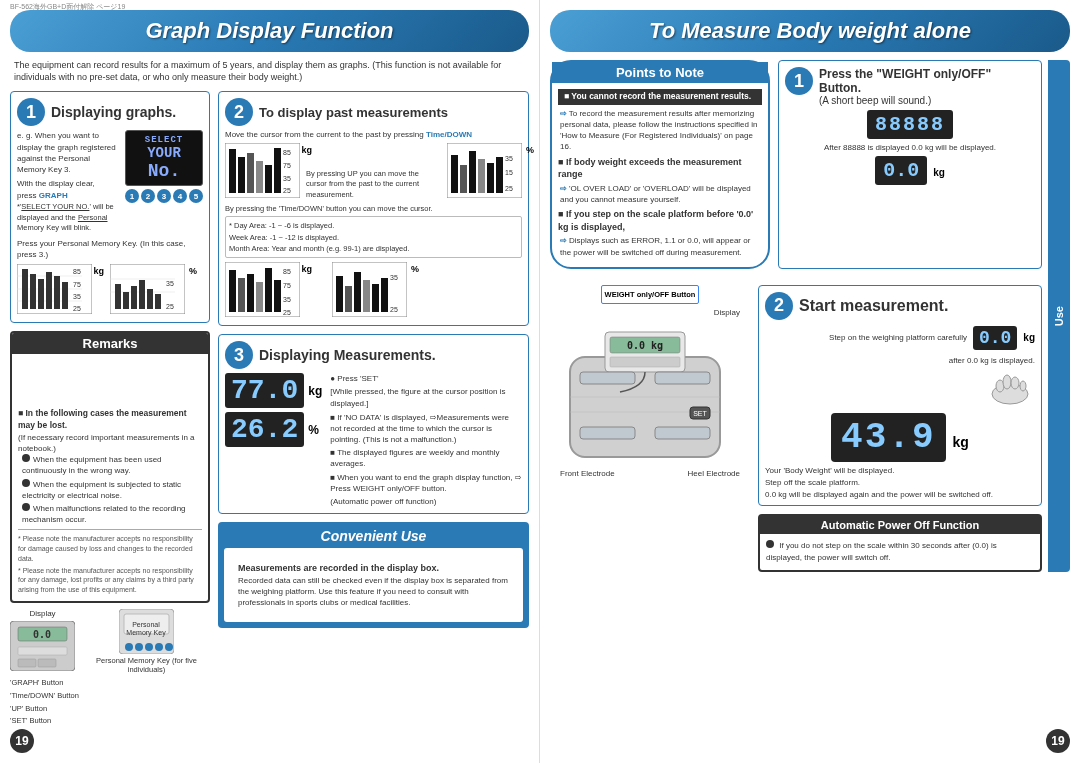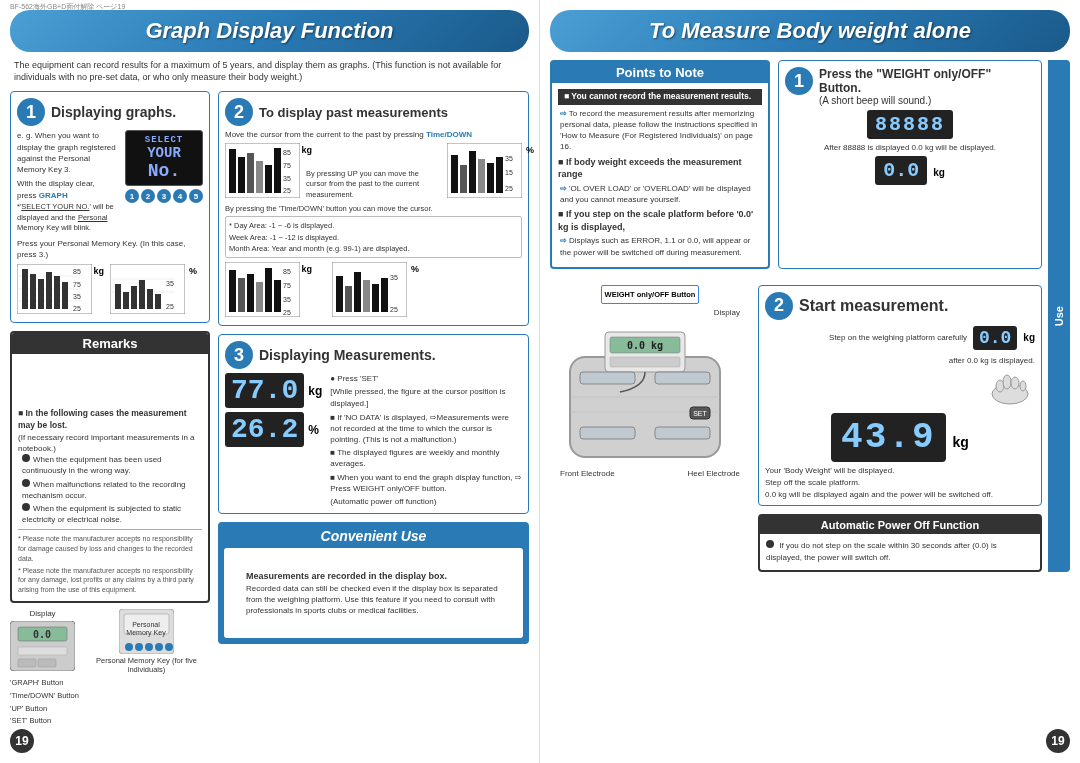--- a/index.html
+++ b/index.html
@@ -250,21 +250,21 @@
       color: #fff;
       font-size: 14px;
       font-weight: bold;
       font-style: italic;
       text-align: center;
       margin-bottom: 4px;
     }
     .convenient-content {
       background: #fff;
       border-radius: 3px;
-      padding: 22px;
+      padding: 14px;
       font-size: 8px;
       line-height: 1.4;
       color: #333;
     }
     .convenient-bold {
       font-weight: bold;
       font-size: 9px;
     }
 
     .right-side-tab {
@@ -502,22 +502,22 @@
             </div>
           </div>
         </div>
 
         <div class="remarks-section">
           <div class="remarks-title">Remarks</div>
           <div class="remarks-content">
             <p class="bold-line">■ <span>In the following cases the measurement may be lost.</span></p>
             <p style="font-size:8px;color:#333;">(If necessary record important measurements in a notebook.)</p>
             <div class="bullet"><span class="bullet-circle"></span><span>When the equipment has been used continuously in the wrong way.</span></div>
+            <div class="bullet"><span class="bullet-circle"></span><span>When the equipment is subjected to static electricity or electrical noise.</span></div>
             <div class="bullet"><span class="bullet-circle"></span><span>When malfunctions related to the recording mechanism occur.</span></div>
-            <div class="bullet"><span class="bullet-circle"></span><span>When the equipment is subjected to static electricity or electrical noise.</span></div>
             <hr class="section-divider">
             <p style="font-size:7px;color:#555;line-height:1.4;">* Please note the manufacturer accepts no responsibility for damage caused by loss and changes to the recorded data.</p>
             <p style="font-size:7px;color:#555;line-height:1.4;margin-top:2px;">* Please note the manufacturer accepts no responsibility for any damage, lost profits or any claims by a third party arising from the use of this equipment.</p>
           </div>
         </div>
 
         <div style="display:flex;gap:8px;margin-top:6px;align-items:flex-start;">
 
           <div style="text-align:center;">
             <p style="font-size:8px;color:#333;margin-bottom:3px;">Display</p>
@@ -695,21 +695,21 @@
     <div class="right-header">
       <h1>To Measure Body weight alone</h1>
     </div>
 
     <div style="display:flex;gap:6px;">
 
       <div style="flex:1;">
 
         <div style="display:flex;gap:8px;margin-bottom:8px;">
 
-          <div class="points-to-note" style="width:220px;flex-shrink:0;">
+          <div class="points-to-note" style="width:220px;flex-shrink:0;border-radius:21px;">
             <div class="points-title">Points to Note</div>
             <div class="points-content">
               <span class="points-warning">■ <span>You cannot record the measurement results.</span></span>
               <p class="points-item"><span class="arrow">⇨</span> <span>To record the measurement results after memorizing personal data, please follow the instructions specified in 'How to Measure (For Registered Individuals)' on page 16.</span></p>
 
               <span class="points-bold">■ <span>If body weight exceeds the measurement range</span></span>
               <p class="points-item"><span class="arrow">⇨</span> <span>'OL OVER LOAD' or 'OVERLOAD' will be displayed and you cannot measure yourself.</span></p>
 
               <span class="points-bold">■ <span>If you step on the scale platform before '0.0' kg is displayed,</span></span>
               <p class="points-item"><span class="arrow">⇨</span> <span>Displays such as ERROR, 1.1 or 0.0, will appear or the power will be switched off during measurement.</span></p>

